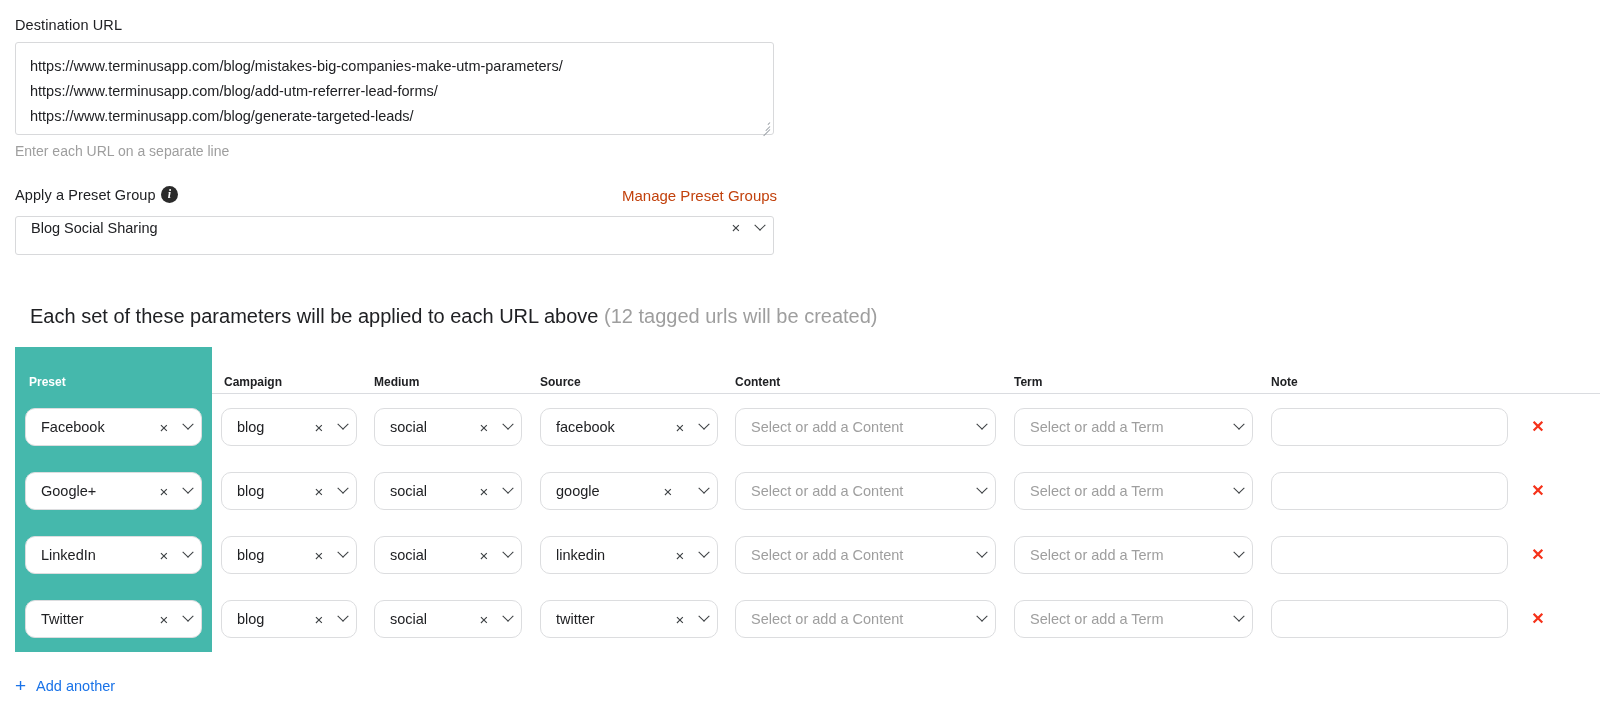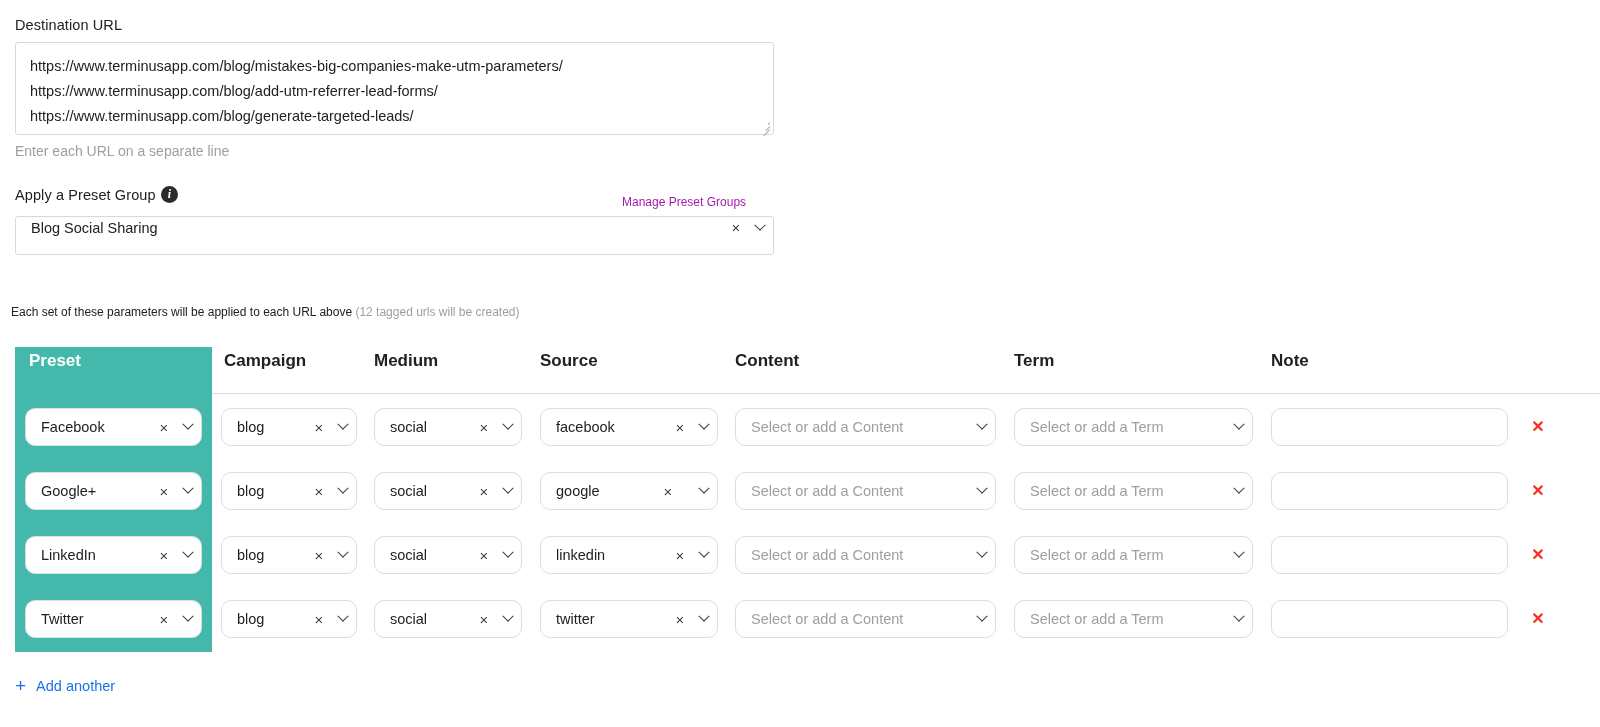--- a/index.html
+++ b/index.html
@@ -95,23 +95,23 @@
     font-style: italic;
     font-weight: bold;
     font-size: 12px;
     line-height: 17px;
     text-align: center;
   }
 
   .manage-link {
     position: absolute;
     left: 622px;
-    top: 195px;
-    font-size: 12px;
-    color: #a21caf;
+    top: 187px;
+    font-size: 15px;
+    color: #c2410c;
     text-decoration: none;
     cursor: pointer;
   }
 
   .select-box {
     position: absolute;
     border: 1px solid #d8d9db;
     border-radius: 3px;
     background: #fff;
     display: flex;
@@ -158,23 +158,23 @@
     width: 7px;
     height: 7px;
     border-right: 1.4px solid #3c4043;
     border-bottom: 1.4px solid #3c4043;
     transform: rotate(45deg) translate(-2px, -2px);
   }
 
   
   .section-note {
     position: absolute;
-    left: 11px;
+    left: 30px;
     top: 305px;
-    font-size: 12px;
+    font-size: 20px;
     color: #202124;
     white-space: nowrap;
   }
   .section-note .muted { color: #9e9e9e; }
 
   
   .table-wrap {
     position: absolute;
     left: 0;
     top: 347px;
@@ -194,22 +194,22 @@
     position: absolute;
     left: 212px;
     top: 46px;
     width: 1388px;
     height: 1px;
     background: #dadce0;
   }
 
   .col-head {
     position: absolute;
-    top: 4px;
-    font-size: 17px;
+    top: 28px;
+    font-size: 12px;
     font-weight: bold;
     color: #202124;
     white-space: nowrap;
   }
   .col-head.on-teal { color: #ffffff; }
 
   .row-cell {
     position: absolute;
     height: 38px;
     border: 1px solid #dcdddf;

